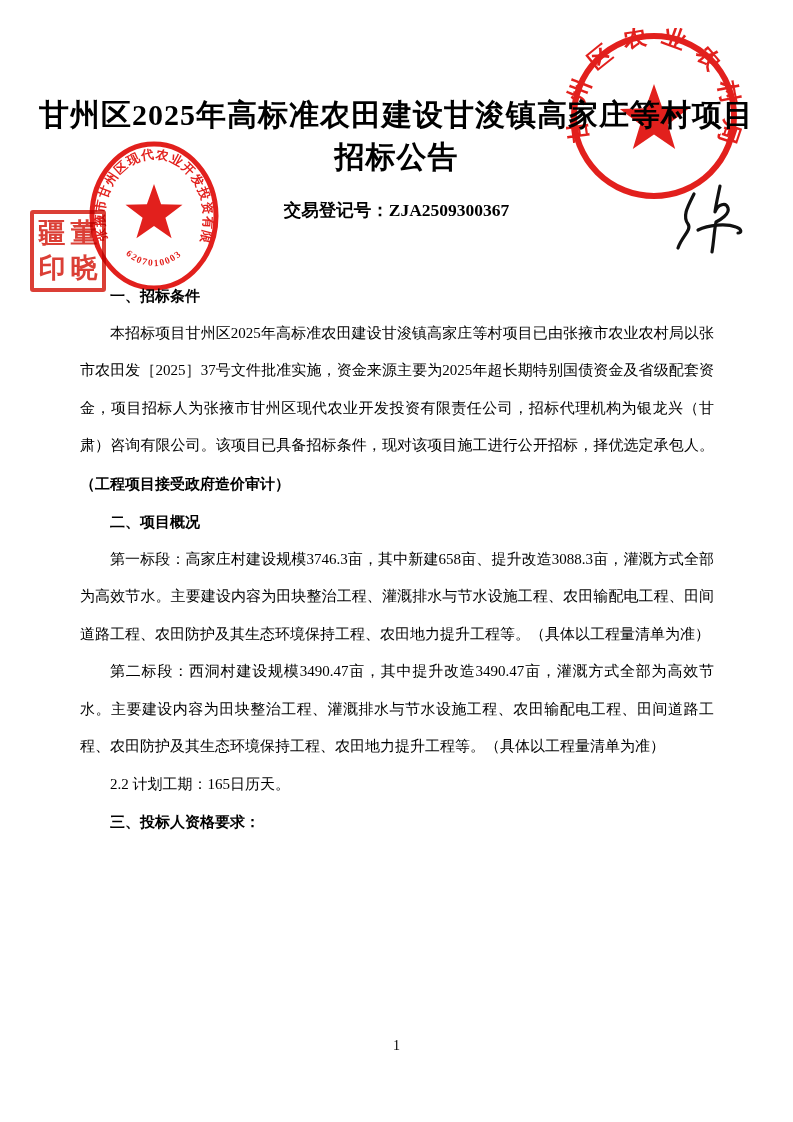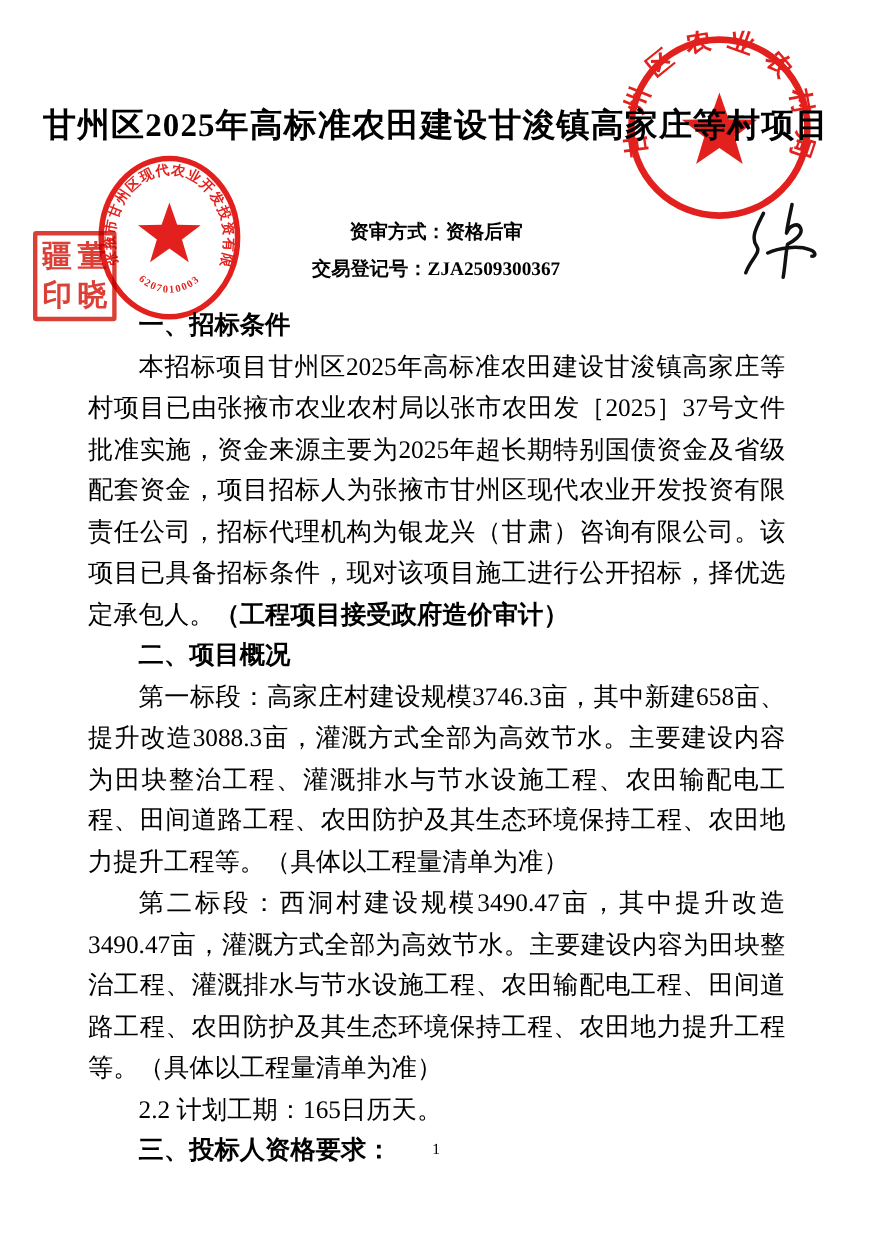--- a/index.html
+++ b/index.html
@@ -30,21 +30,21 @@
     text-align: center;
     font-size: 17.5px;
     font-weight: bold;
     line-height: 34px;
     z-index: 1;
   }
   .body-text {
     position: absolute;
     top: 277px; left: 80px;
     width: 634px;
-    font-size: 23px;
+    font-size: 15px;
     line-height: 37.5px;
     text-align: justify;
     z-index: 1;
   }
   .body-text p { text-indent: 2em; }
   .body-text p.heading { font-weight: bold; font-family: "Liberation Sans", "DejaVu Sans", sans-serif; }
   .body-text span.b { font-weight: bold; font-family: "Liberation Sans", "DejaVu Sans", sans-serif; }
   .body-text span.u { }
   .page-number {
     position: absolute;
@@ -86,24 +86,24 @@
   .arc-company-text { font-size: 12.5px; letter-spacing: 1.2px; }
   .arc-code-text { font-size: 9.5px; letter-spacing: 1.5px; font-family: "Liberation Sans", sans-serif; }
 </style>
 </head>
 <body>
 
 <div class="page">
 
   <div class="doc-title">
     <div>甘州区2025年高标准农田建设甘浚镇高家庄等村项目</div>
+    <div>招标公告</div>
   </div>
 
   <div class="meta-block">
-    <div>资审方式：资格后审</div>
     <div>交易登记号：ZJA2509300367</div>
   </div>
 
   <div class="body-text">
       <p class="heading"><span>一、招标条件</span></p>
       <p><span>本招标项目甘州区2025年高标准农田建设甘浚镇高家庄等村项目已由张掖市农业农村局以张市农田发［2025］37号文件批准实施，资金来源主要为2025年超长期特别国债资金及省级配套资金，项目招标人为张掖市甘州区现代农业开发投资有限责任公司，招标代理机构为银龙兴（甘肃）咨询有限公司。该项目已具备招标条件，现对该项目施工进行公开招标，择优选定承包人。</span><span class="b">（工程项目接受政府造价审计）</span></p>
       <p class="heading"><span>二、项目概况</span></p>
       <p><span>第一标段：高家庄村建设规模3746.3亩，其中新建658亩、提升改造3088.3亩，灌溉方式全部为高效节水。主要建设内容为田块整治工程、灌溉排水与节水设施工程、农田输配电工程、田间道路工程、农田防护及其生态环境保持工程、农田地力提升工程等。（具体以工程量清单为准）</span></p>
       <p><span>第二标段：西洞村建设规模3490.47亩，其中提升改造3490.47亩，灌溉方式全部为高效节水。主要建设内容为田块整治工程、灌溉排水与节水设施工程、农田输配电工程、田间道路工程、农田防护及其生态环境保持工程、农田地力提升工程等。（具体以工程量清单为准）</span></p>
       <p><span>2.2 计划工期：</span><span class="u">165</span><span>日历天。</span></p>

